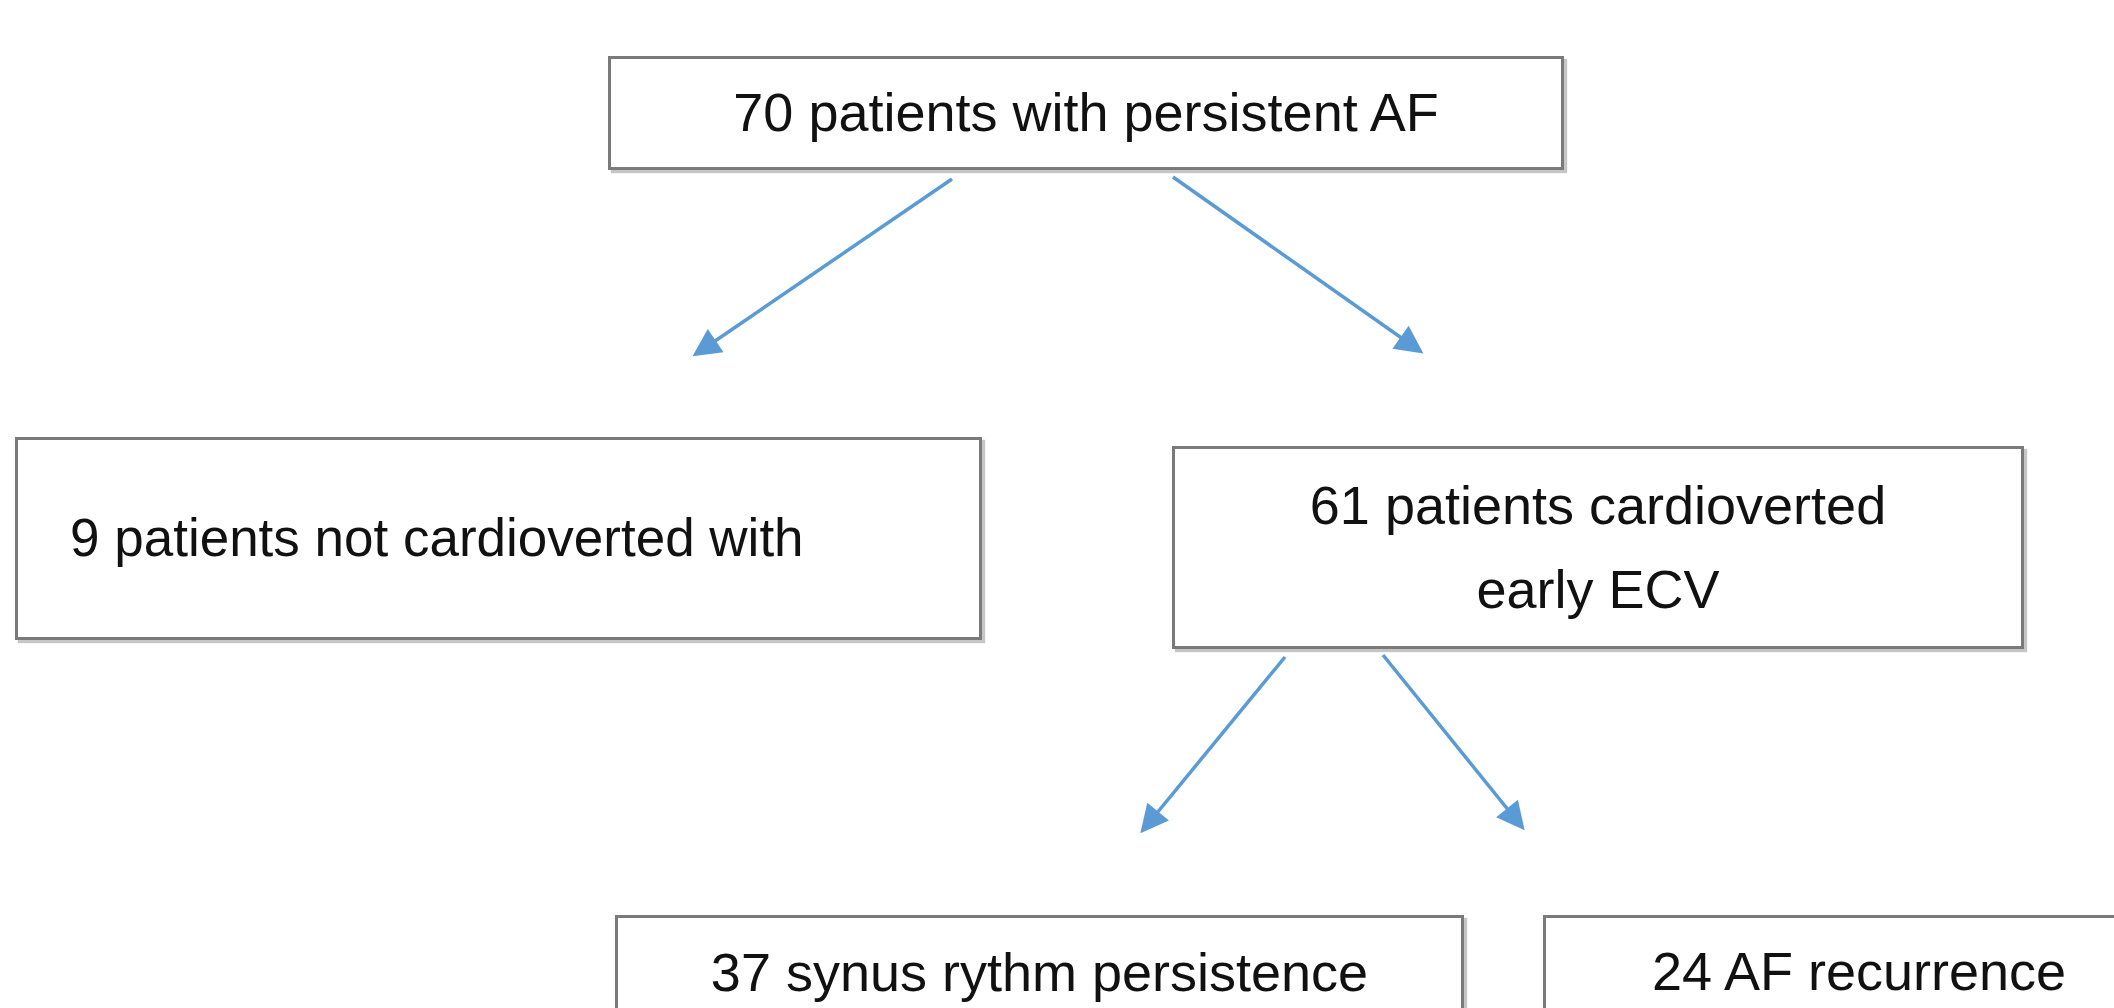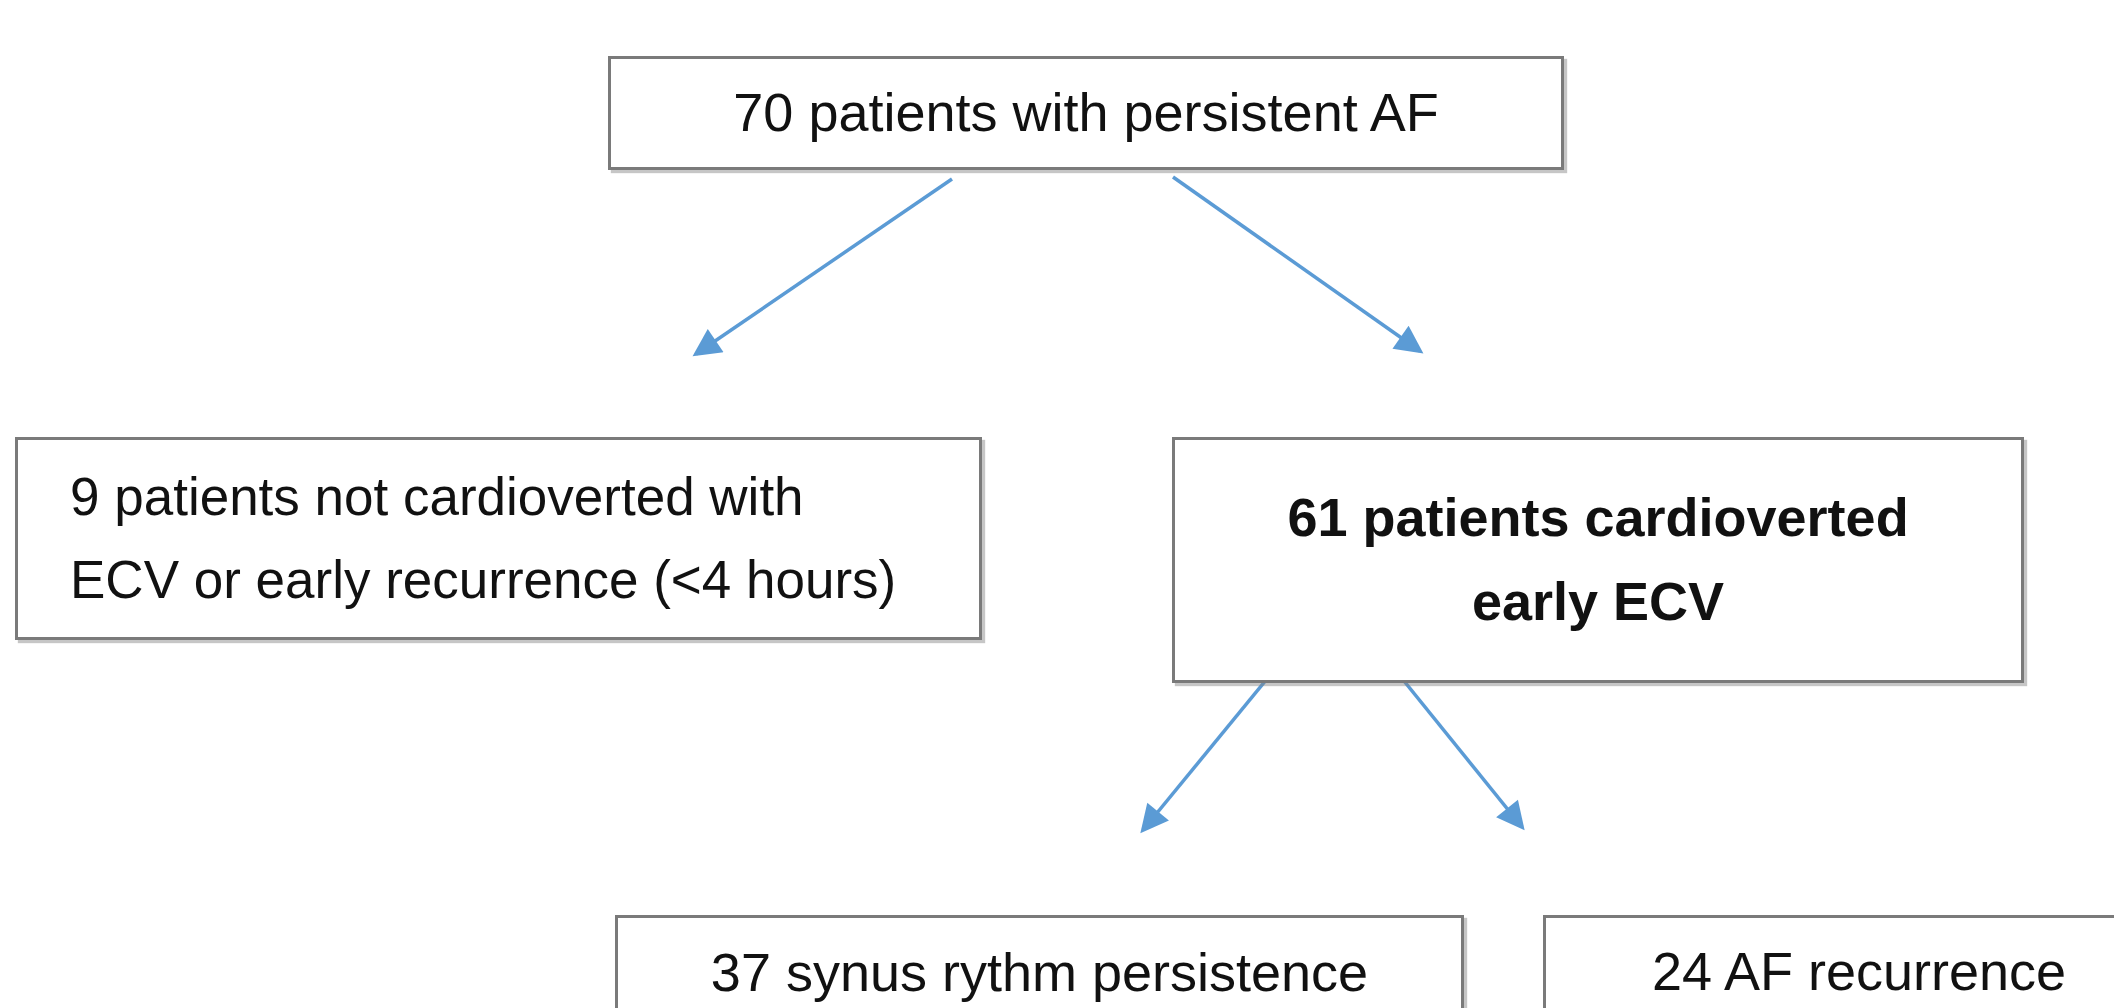--- a/index.html
+++ b/index.html
@@ -31,21 +31,21 @@
     line-height: 1.55;
     white-space: nowrap;
     margin-top: 42px;
   }
   .node .line { display: block; }
   .node.center { text-align: center; align-items: center; }
   .node.left   { text-align: left; align-items: flex-start; padding-left: 52px; }
 
   #node-root            { left: 608px;  top: 14px;  width: 956px;  height: 114px; }
   #node-not-cardioverted{ left: 15px;   top: 395px; width: 967px; height: 203px; font-size: 53px; }
-  #node-cardioverted    { left: 1172px; top: 395px; width: 852px;  height: 246px; font-weight: bold; }
+  #node-cardioverted    { left: 1172px; top: 404px; width: 852px;  height: 203px; }
   #node-sinus           { left: 615px;  top: 873px; width: 849px;  height: 115px; }
   #node-af-recurrence   { left: 1543px; top: 873px; width: 632px;  height: 114px; }
 
   svg.arrows {
     position: absolute;
     left: 0; top: 0;
     width: 2114px; height: 1008px;
     pointer-events: none;
   }
   .arrow-line { stroke: var(--arrow-color); stroke-width: 3.5; fill: none; }
@@ -67,21 +67,20 @@
     <line class="arrow-line" x1="1285" y1="657" x2="1143" y2="830" marker-end="url(#arrowhead)"></line>
     <line class="arrow-line" x1="1383" y1="655" x2="1522" y2="827" marker-end="url(#arrowhead)"></line>
   </svg>
 
   <div class="node center" id="node-root">
     <span class="line">70 patients with persistent AF</span>
   </div>
 
   <div class="node left" id="node-not-cardioverted">
     <span class="line">9 patients not cardioverted with</span>
-    <span class="line">ECV or early recurrence (&lt;4 hours)</span>
   </div>
 
   <div class="node center" id="node-cardioverted">
     <span class="line">61 patients cardioverted</span>
     <span class="line">early ECV</span>
   </div>
 
   <div class="node center" id="node-sinus">
     <span class="line">37 synus rythm persistence</span>
   </div>

